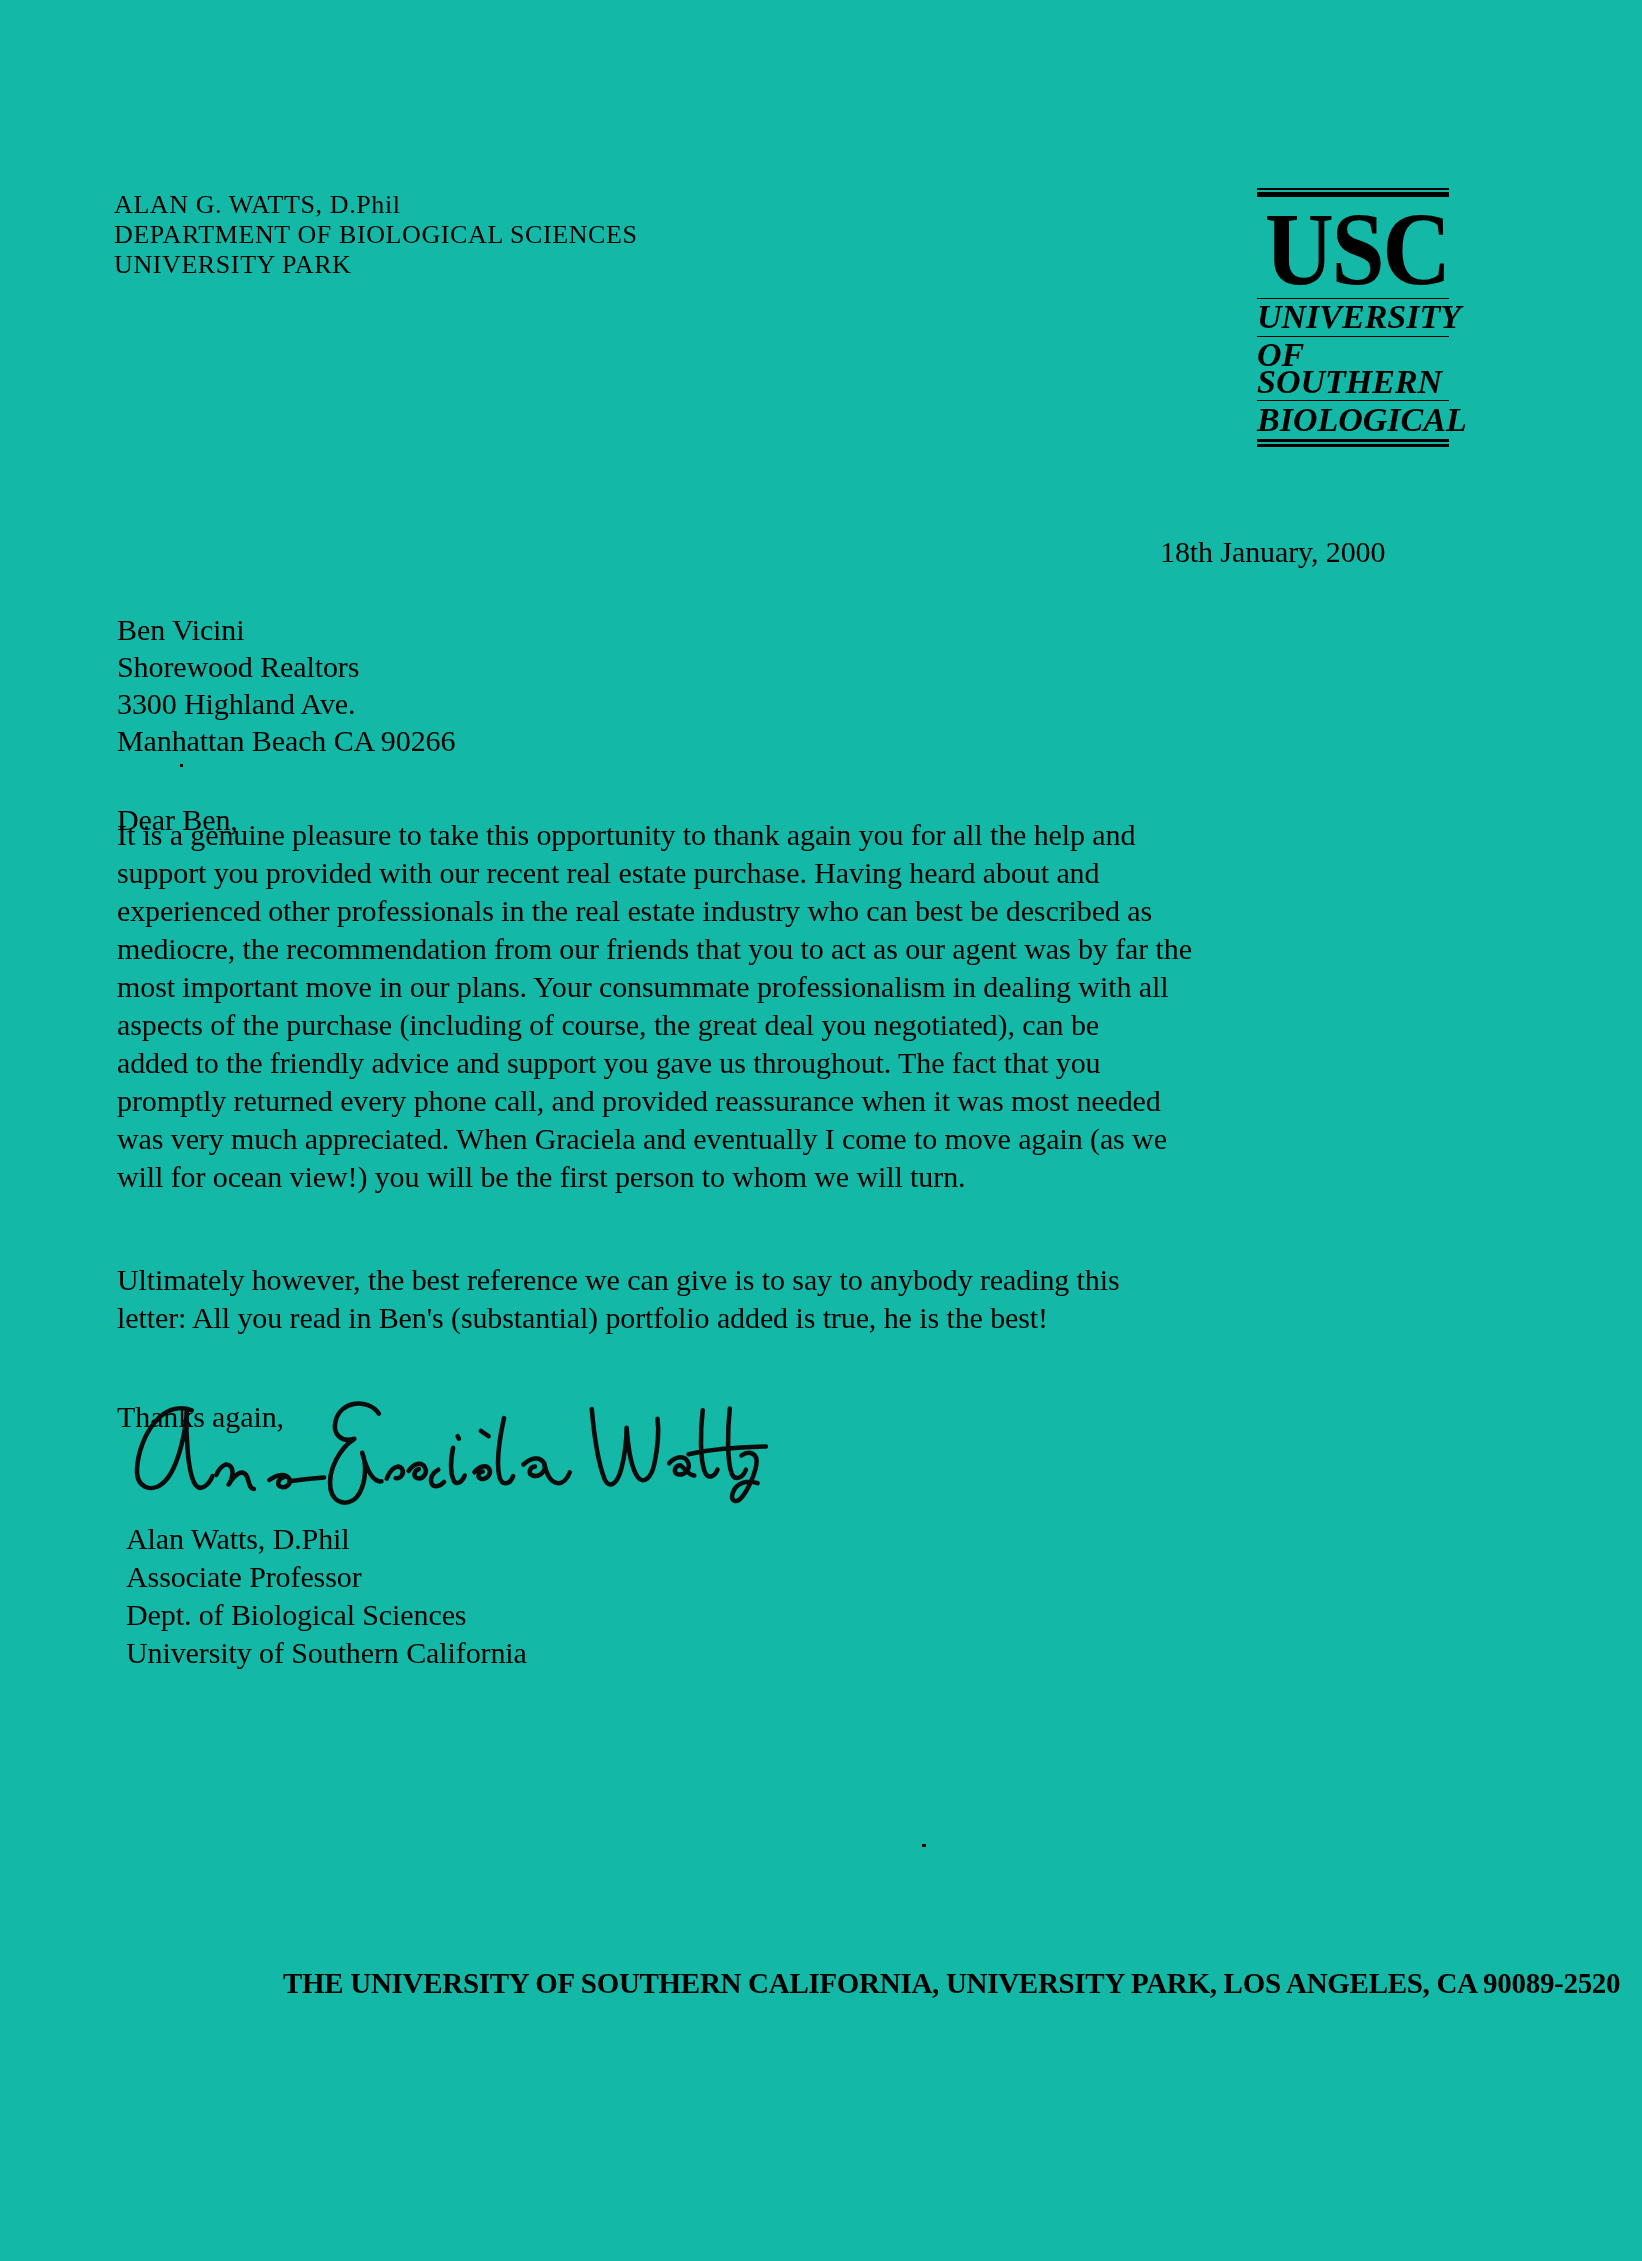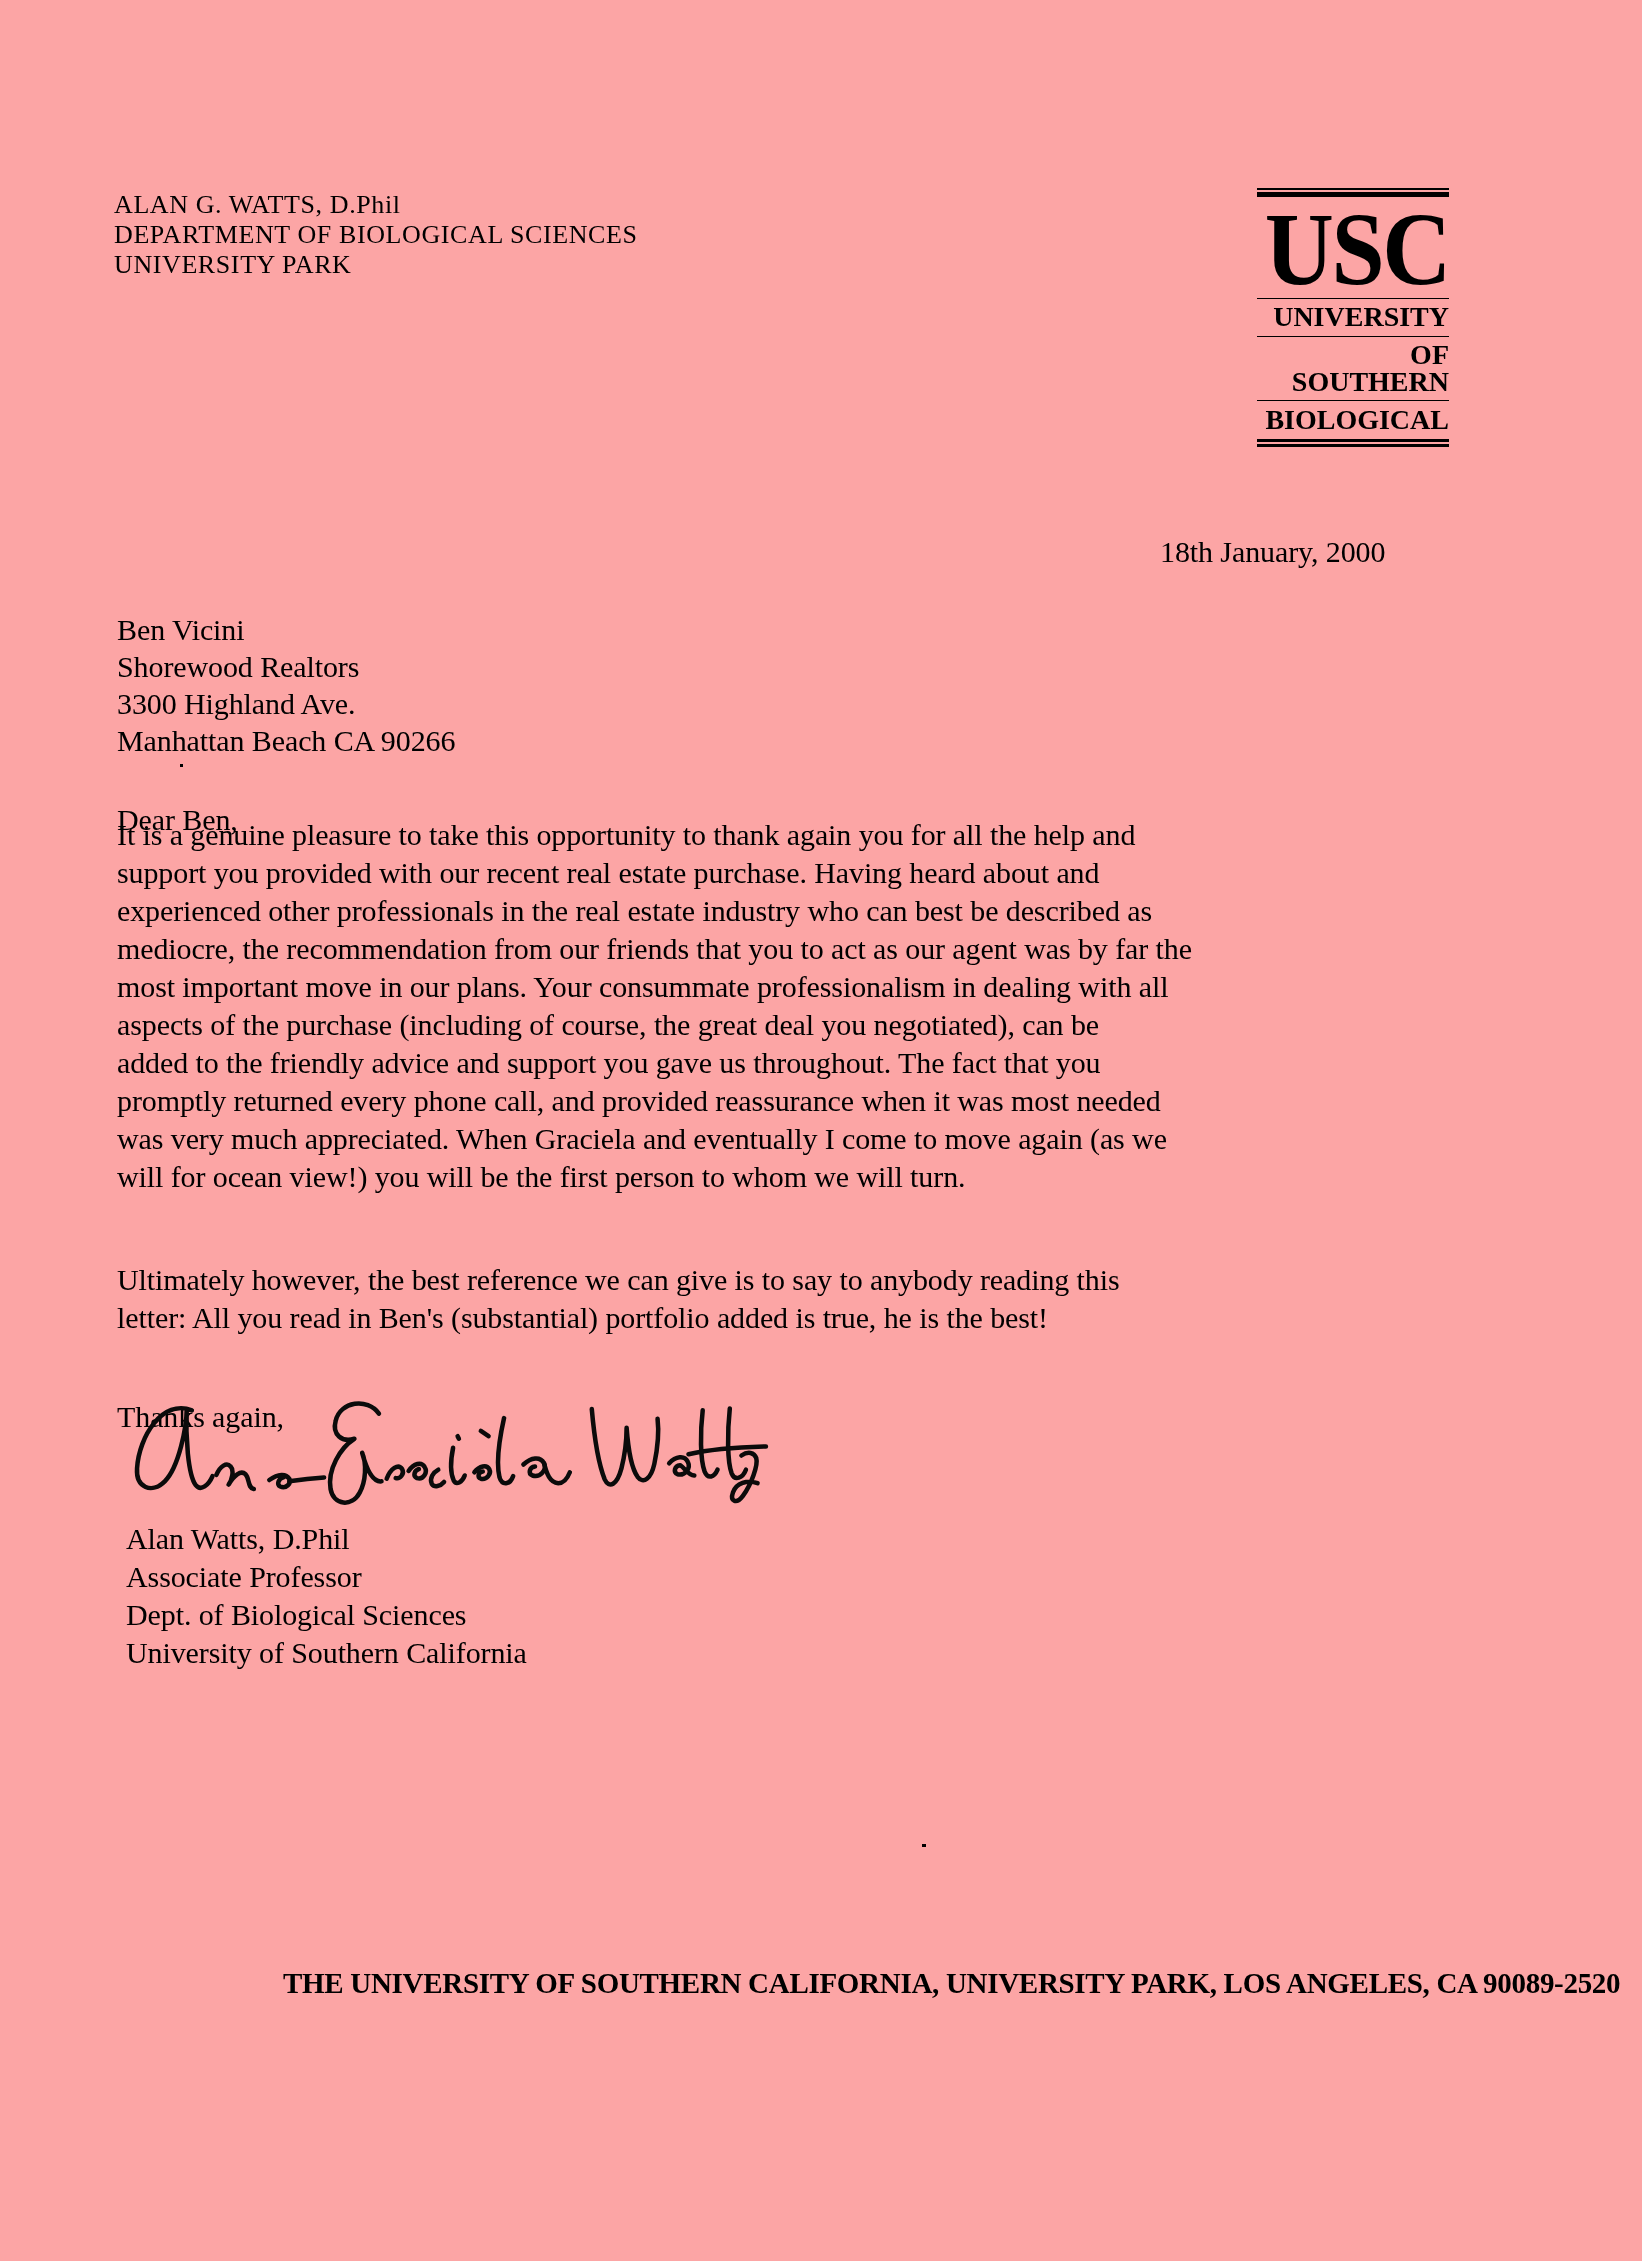--- a/index.html
+++ b/index.html
@@ -1,20 +1,20 @@
 <!DOCTYPE html>
 <html style="font-size:10.4px"><head>
 <meta charset="utf-8">
 <style>
   html,body { margin:0; padding:0; background:#888; }
   .page {
     position:relative;
     width:1643px; height:2261px;
     margin:0 auto;
-    background:#fca5a5;
+    background:#14b8a6;
     color:#000000;
     overflow:hidden;
   }
   
   .sender {
     position:absolute; left:114px; top:190px;
     font-family:"Liberation Serif", serif;
     font-size:26px; line-height:30px;
     letter-spacing:0.6px;
     white-space:pre;
@@ -27,23 +27,24 @@
   .logo-rule-thin  { height:1.9px; background:#000; }
   .logo-rule-thick { height:5.2px; background:#000; margin-top:1.9px; }
   .logo-acronym {
     font-weight:bold; font-size:104px; line-height:97px;
     text-align:center; letter-spacing:-2.6px;
     transform:scaleX(0.92); transform-origin:50% 50%;
     margin:2.6px 0 1.3px;
   }
   .logo-row {
     border-top:1.9px solid #000;
-    text-align:right;
-    font-weight:600; font-size:28px; line-height:27px;
+    text-align:left;
+    font-weight:600; font-size:34px; line-height:27px;
     padding:4.5px 0 5.2px;
+    font-style:italic;
   }
   .logo-bottom { margin-top:1.3px; }
   .logo-bottom .b1 { height:3.2px; background:#000; }
   .logo-bottom .b2 { height:3.2px; background:#000; margin-top:1.9px; }
   
   .typed {
     position:absolute;
     font-family:Liberation Serif, serif;
     font-size:30px; line-height:38px;
     letter-spacing:-0.1px;

